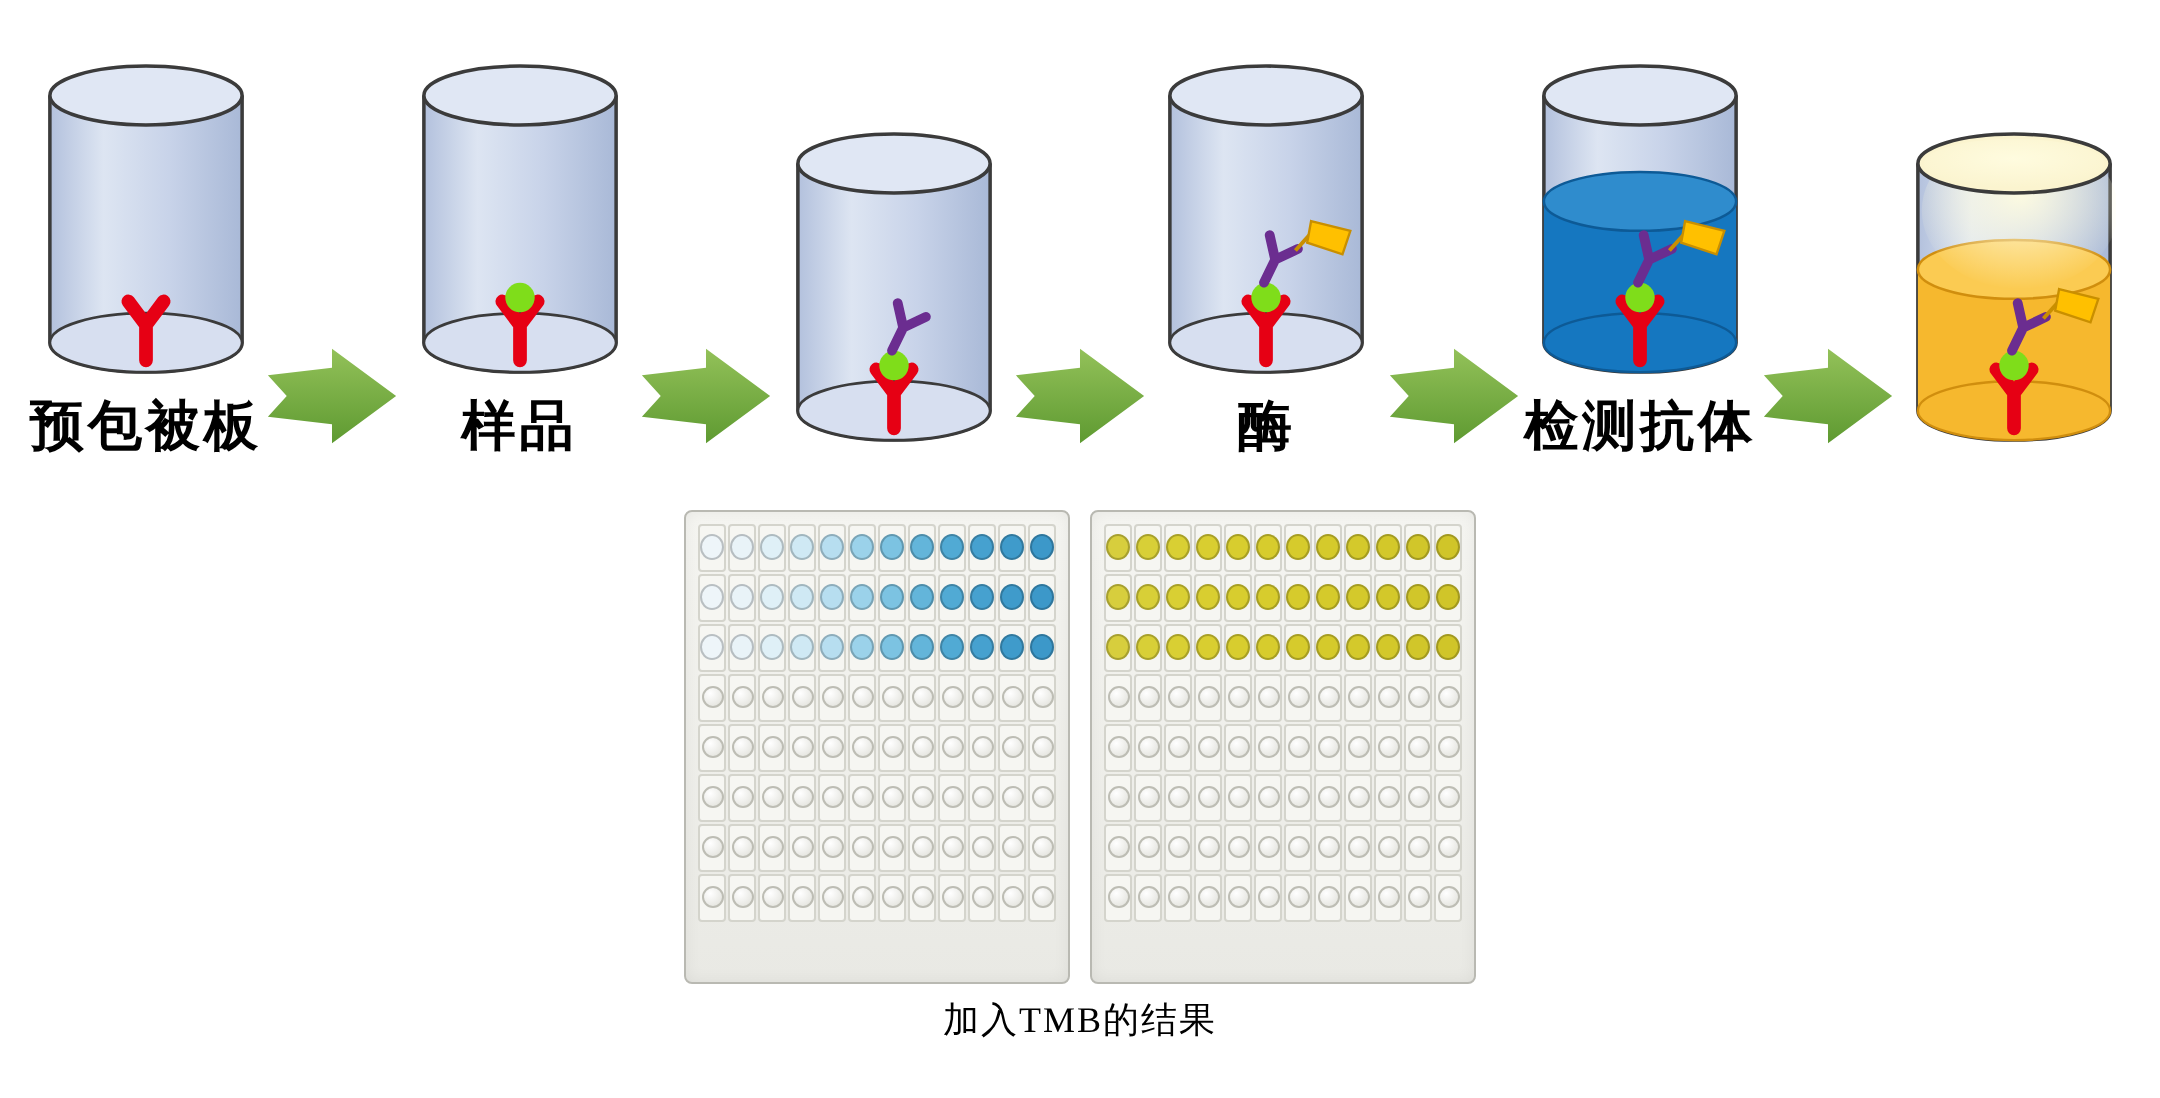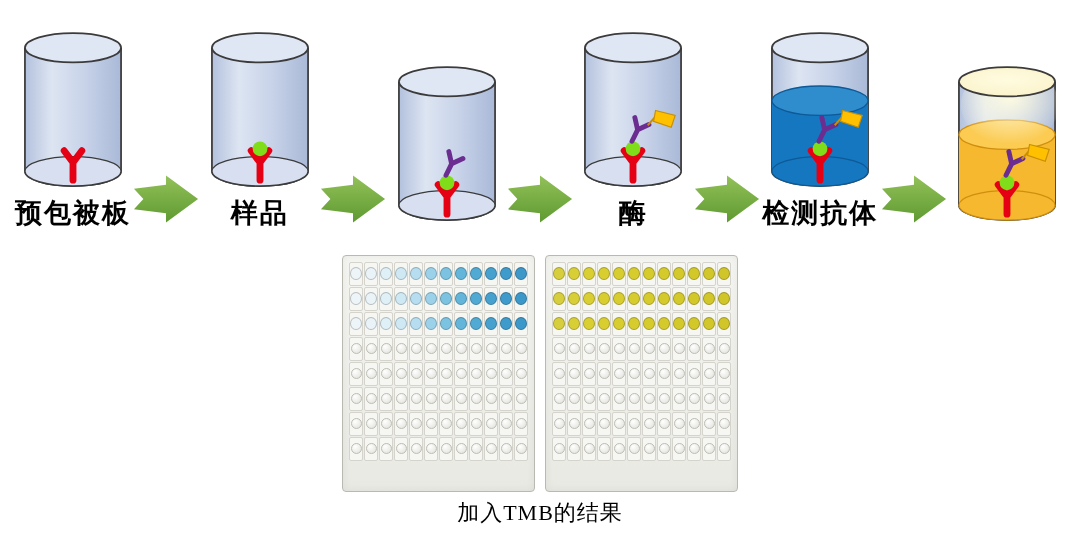--- a/index.html
+++ b/index.html
@@ -34,21 +34,21 @@
   }
   .well{
     width:11px;height:11px;border-radius:50%;
     background:radial-gradient(circle at 35% 30%,#ffffff,#e7e7e2 75%);
     border:1px solid #bdbdb4;box-sizing:border-box;
   }
   .well.filled{
     width:13px;height:13px;border:1px solid rgba(0,0,0,0.22);
   }
   .captions-row{display:flex;justify-content:center;gap:10px;margin-top:6px;}
-  .caption{width:200px;text-align:center;font-size:22px;letter-spacing:1px;}
+  .caption{width:200px;text-align:center;font-size:18px;letter-spacing:1px;}
 </style>
 </head>
 <body>
 
 <div class="flow">
     <div class="step">
       <svg viewBox="0 0 104 170" width="102" height="167">
         <defs>
           <linearGradient id="body0" x1="0" y1="0" x2="1" y2="0">
             <stop offset="0" stop-color="#b3c1dd"></stop>

